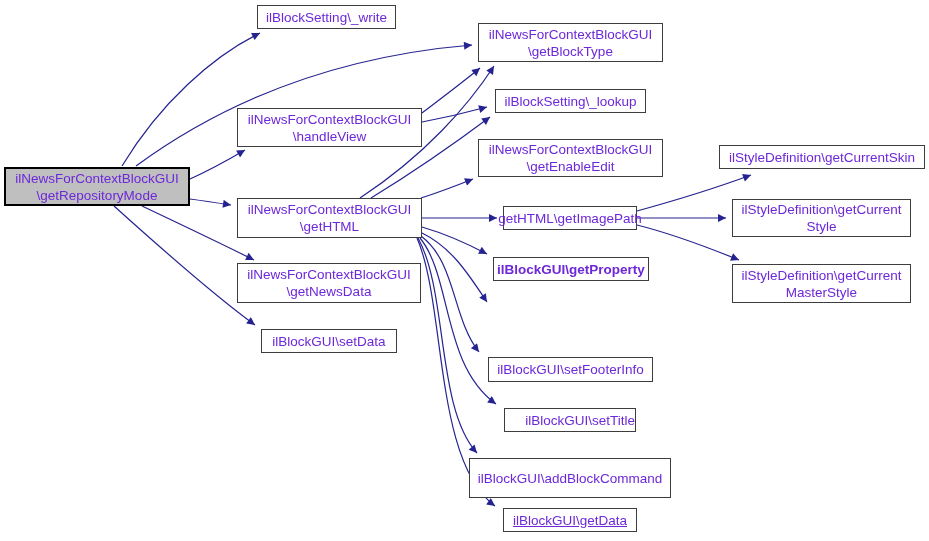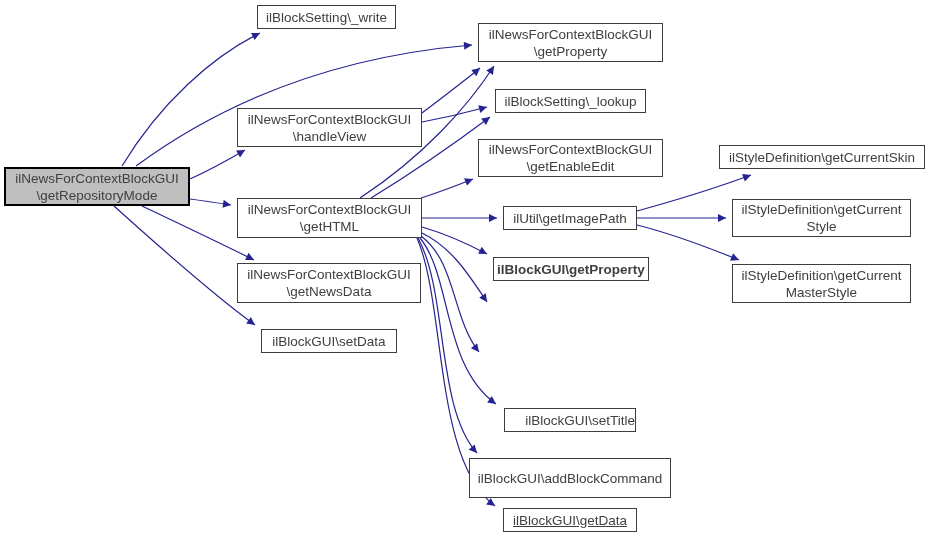--- a/index.html
+++ b/index.html
@@ -1,21 +1,21 @@
 <!DOCTYPE html>
 <html><head>
 <meta charset="utf-8">
 <style>
   html,body{margin:0;padding:0;background:#ffffff;}
   #canvas{position:relative;width:929px;height:541px;background:#ffffff;overflow:hidden;
           font-family:"Liberation Sans", sans-serif;}
   svg.edges{position:absolute;left:0;top:0;width:929px;height:541px;}
   path.edge{fill:none;stroke:#252390;stroke-width:1.2px;}
   .node{position:absolute;box-sizing:border-box;background:#ffffff;border:1px solid #3d3d3d;
-        color:#404040;font-size:13.5px;line-height:17px;display:flex;flex-direction:column;
+        color:#6d28d9;font-size:13.5px;line-height:17px;display:flex;flex-direction:column;
         align-items:center;justify-content:center;text-align:center;white-space:nowrap;
         cursor:pointer;}
   .node.main{background:#bfbfbf;border:2px solid #000;cursor:default;}
   .node span{display:block;}
 </style>
 </head>
 <body>
 
 <div id="canvas">
 
@@ -71,41 +71,44 @@
     <span>ilNewsForContextBlockGUI</span>
     <span>\getNewsData</span>
   </div>
 
   <div class="node" style="left:261px;top:329px;width:136px;height:24px;">
     <span>ilBlockGUI\setData</span>
   </div>
 
   <div class="node" style="left:478px;top:23px;width:185px;height:39px;">
     <span>ilNewsForContextBlockGUI</span>
-    <span>\getProperty</span>
+    <span>\getBlockType</span>
   </div>
 
   <div class="node" style="left:495px;top:89px;width:151px;height:24px;">
     <span>ilBlockSetting\_lookup</span>
   </div>
 
   <div class="node" style="left:478px;top:139px;width:185px;height:38px;">
     <span>ilNewsForContextBlockGUI</span>
     <span>\getEnableEdit</span>
   </div>
 
   <div class="node" style="left:503px;top:206px;width:134px;height:24px;">
-    <span>ilUtil\getImagePath</span>
+    <span>getHTML\getImagePath</span>
   </div>
 
   <div class="node" style="left:493px;top:257px;width:156px;height:24px;font-weight:bold;">
     <span>ilBlockGUI\getProperty</span>
   </div>
 
 
+  <div class="node" style="left:488px;top:357px;width:165px;height:25px;">
+    <span>ilBlockGUI\setFooterInfo</span>
+  </div>
 
   <div class="node" style="left:504px;top:408px;width:132px;height:24px;align-items:flex-end;">
     <span>ilBlockGUI\setTitle</span>
   </div>
 
   <div class="node" style="left:469px;top:458px;width:202px;height:40px;">
     <span>ilBlockGUI\addBlockCommand</span>
   </div>
 
   <div class="node" style="left:503px;top:508px;width:134px;height:24px;text-decoration:underline;">

